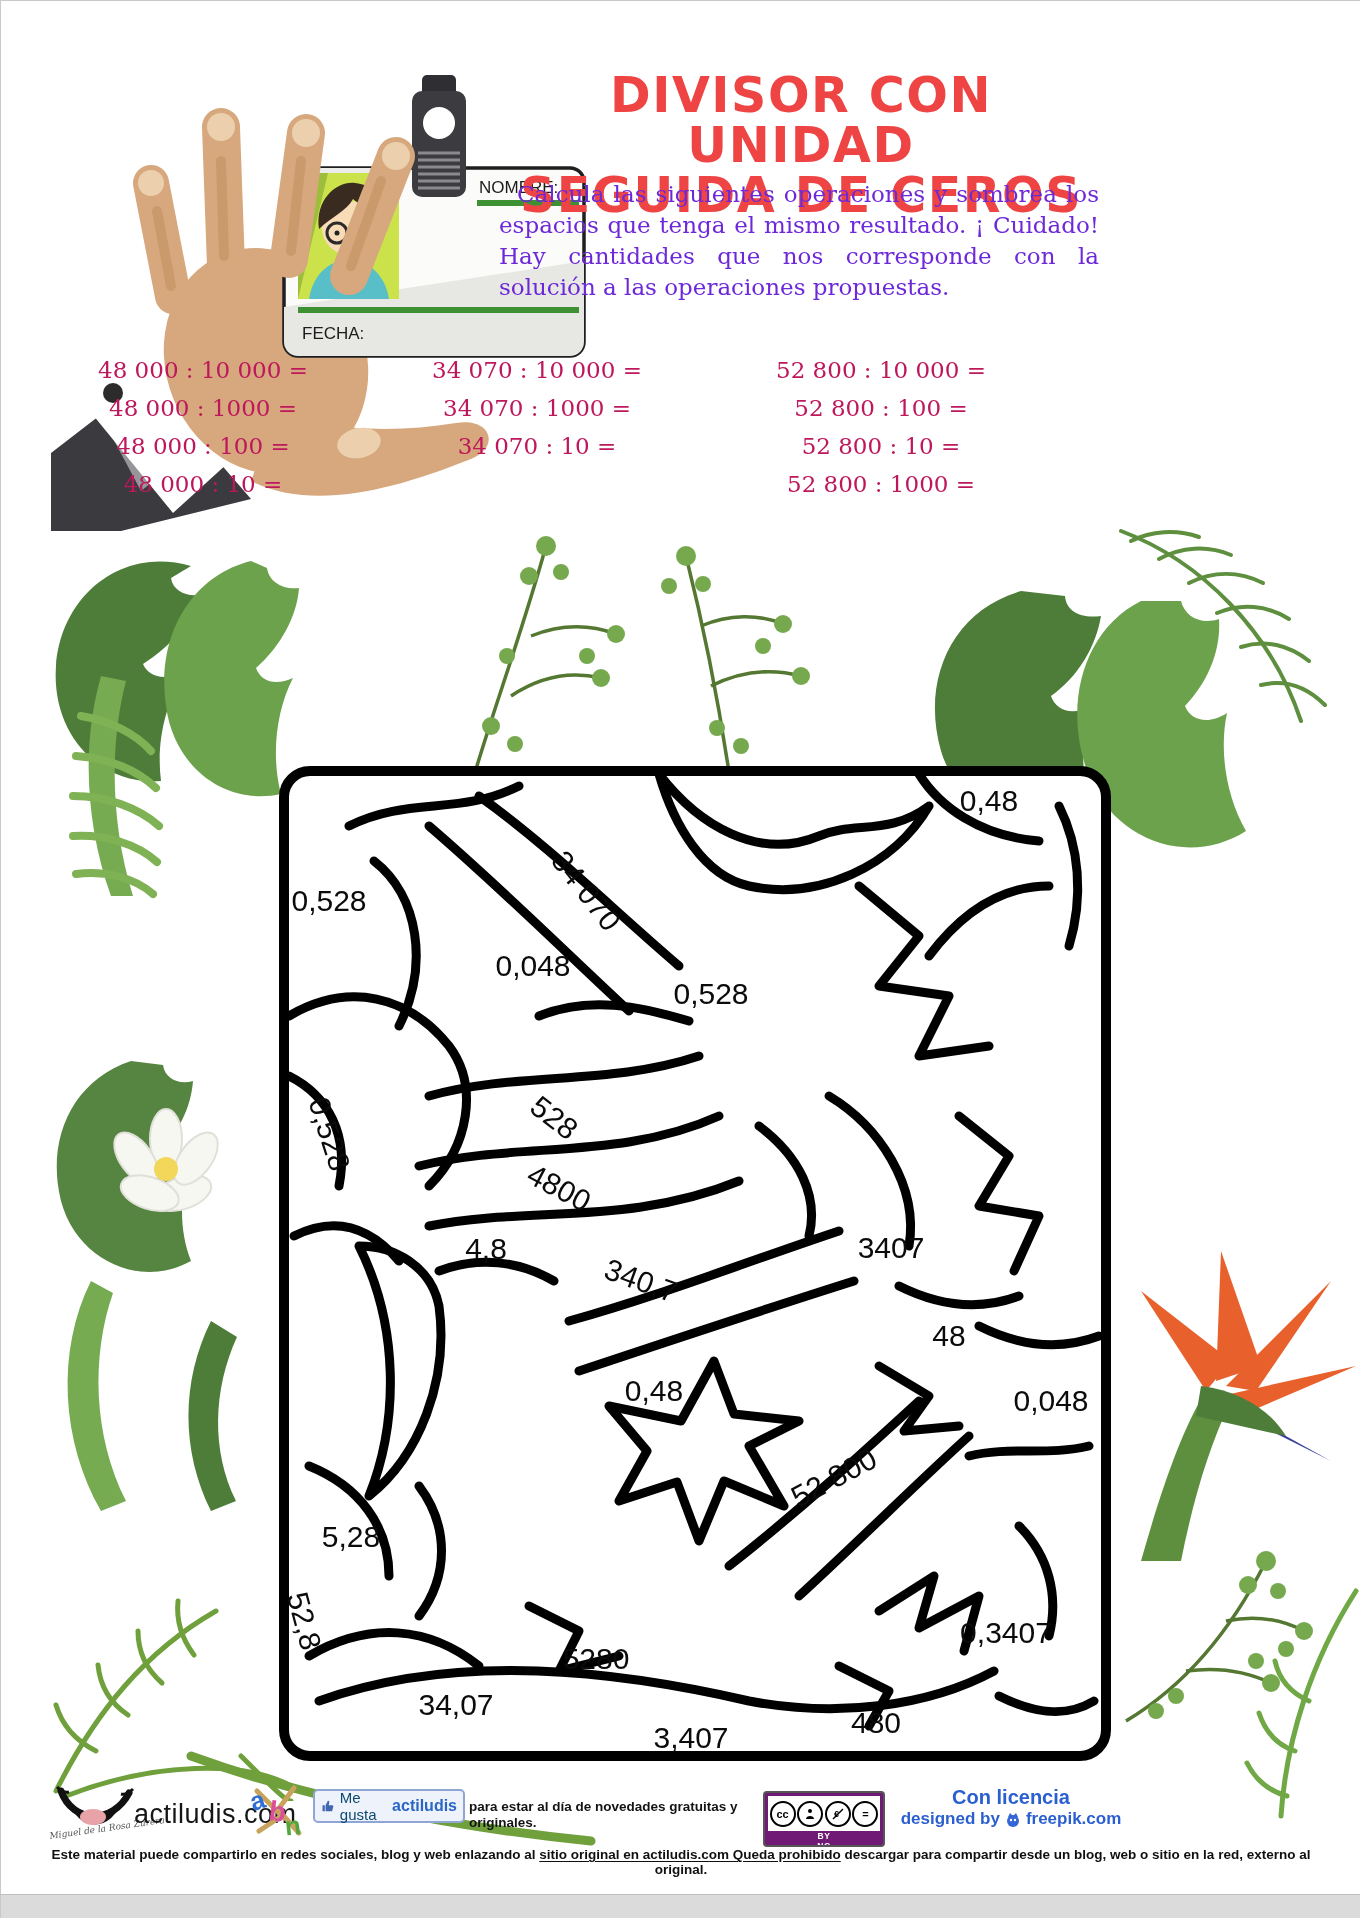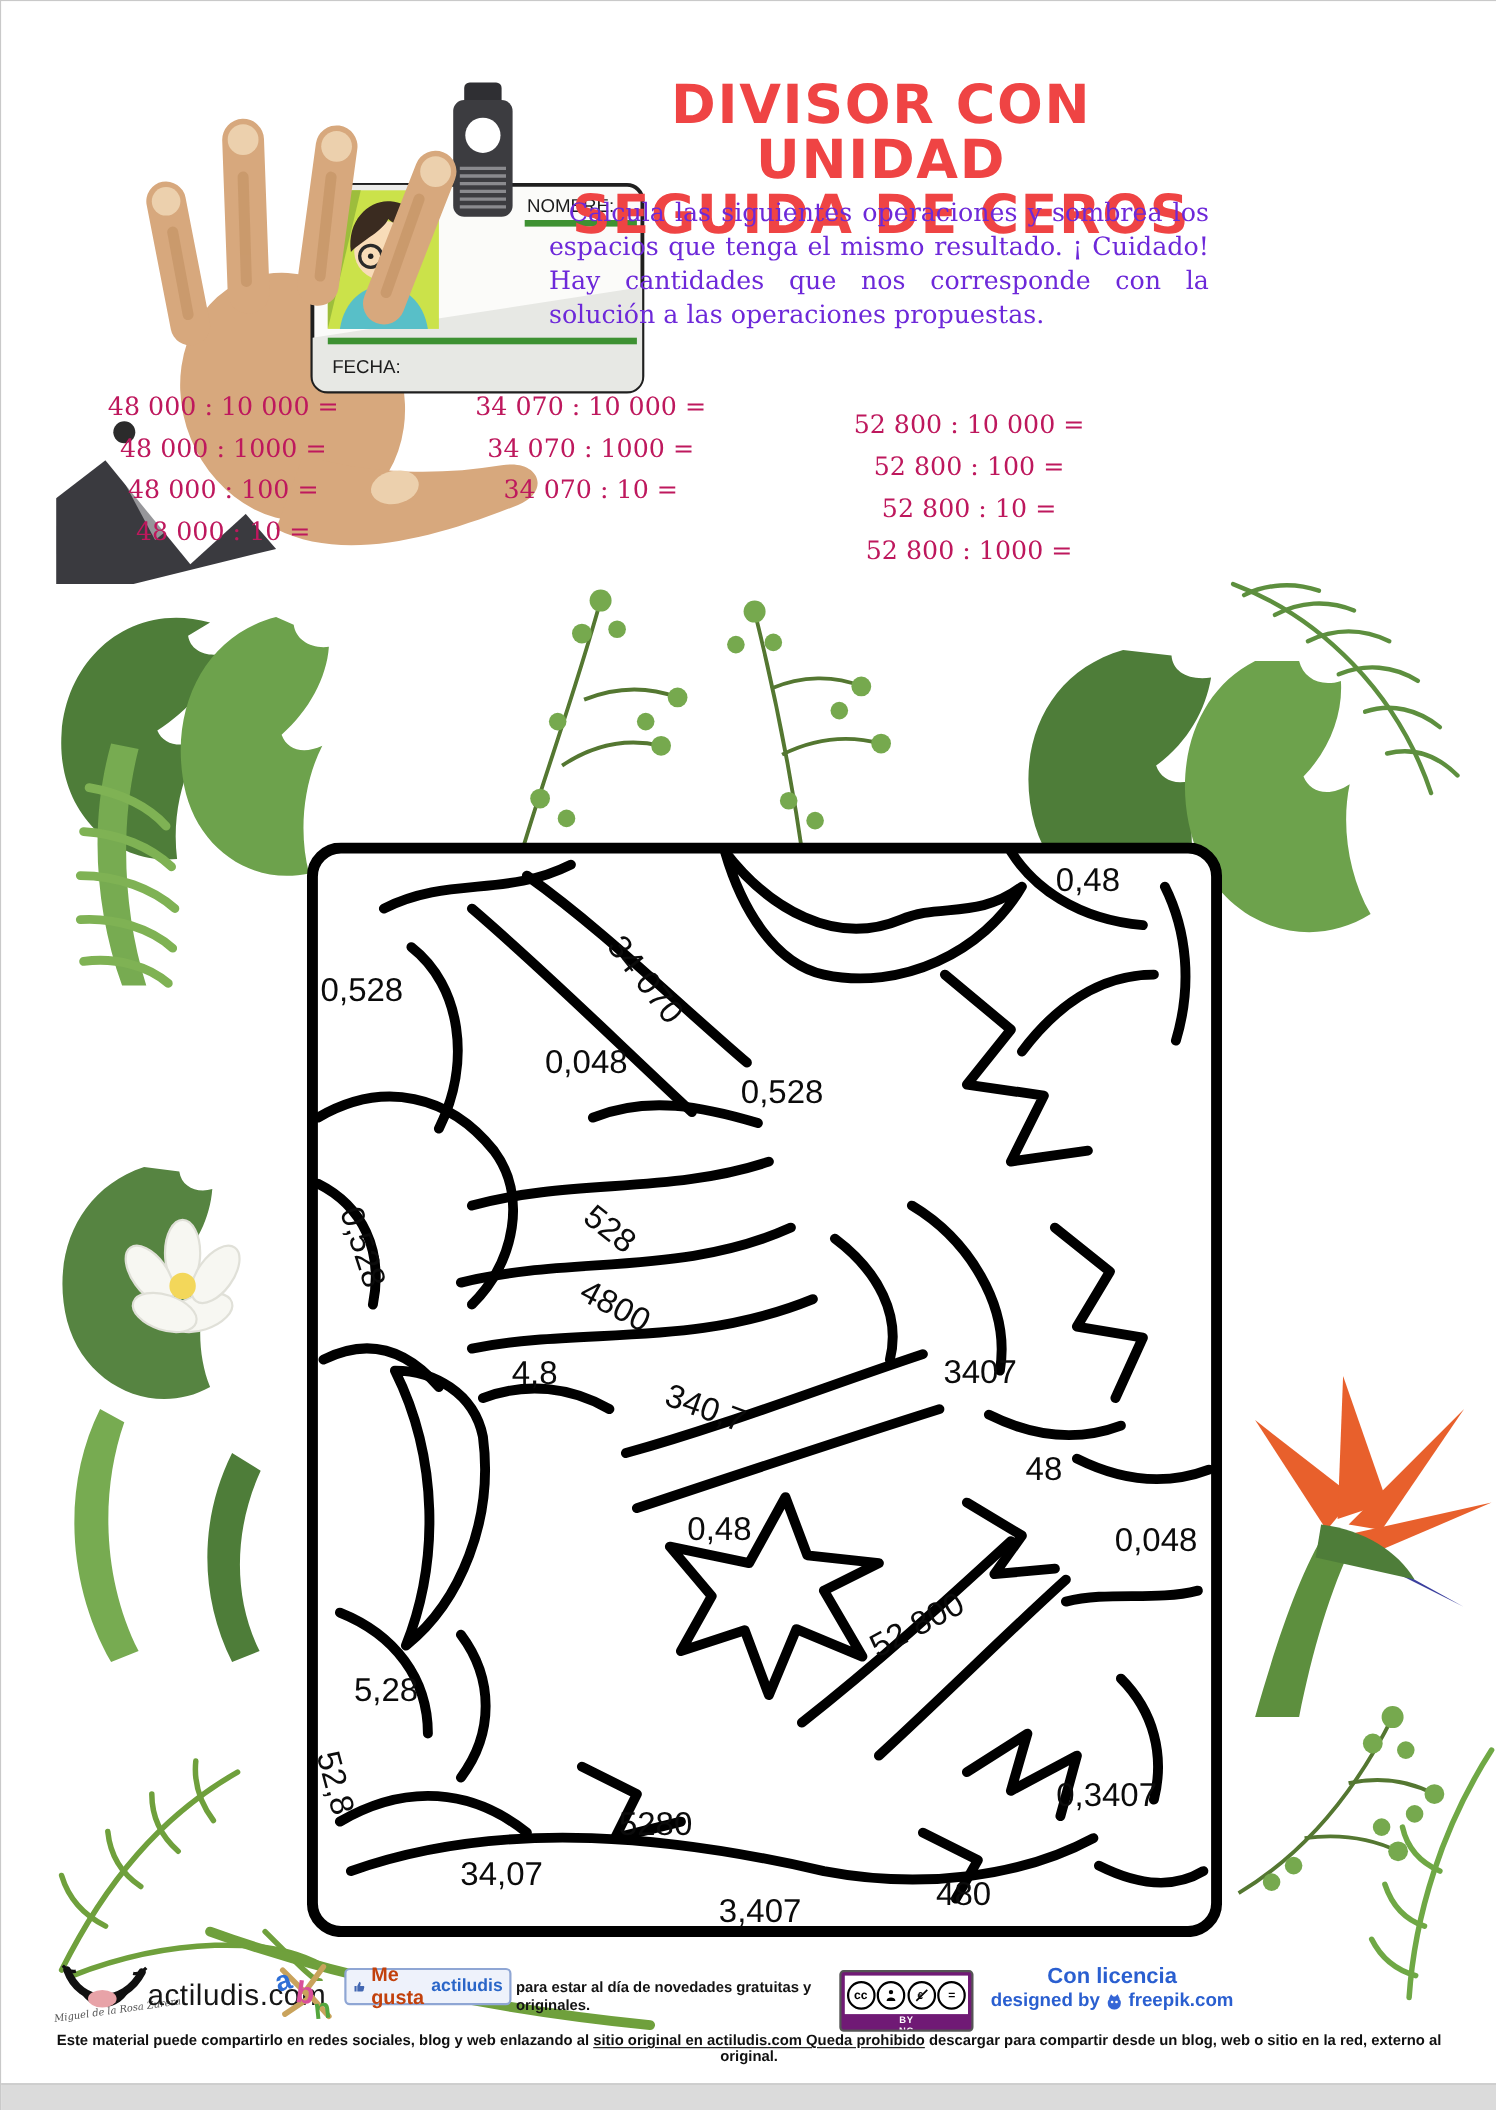--- a/index.html
+++ b/index.html
@@ -12,35 +12,35 @@
   #title{left:500px;top:70px;width:600px;text-align:center;color:#ef4444;
          font-family:"DejaVu Sans",sans-serif;font-weight:800;font-size:49px;
          line-height:50px;letter-spacing:1.5px;}
   #instructions{left:498px;top:178px;width:600px;font-family:"DejaVu Serif",serif;
          font-size:23px;line-height:31px;text-align:justify;color:#6d28d9;text-indent:18px;}
 
   
   .ops-col{top:350px;width:280px;}
   .ops-col div{height:38px;line-height:38px;text-align:center;
          font-family:"DejaVu Serif",serif;font-size:23px;color:#be185d;}
-  #ops-col-0{left:62px;} #ops-col-1{left:396px;} #ops-col-2{left:740px;margin-top:17px;}
+  #ops-col-0{left:62px;} #ops-col-1{left:396px;} #ops-col-2{left:740px;}
 
   
   #puzzle{left:278px;top:765px;width:832px;height:995px;}
   #puzzle svg{position:absolute;left:0;top:0;}
   .pz{position:absolute;transform:translate(-50%,-50%) rotate(var(--rot,0deg));
       font-family:"Liberation Sans",sans-serif;font-size:30px;color:#0b0b0b;white-space:nowrap;}
 
   
   .blue{color:#2a5fd0;}
   #actiludis-name{left:133px;top:1798px;font-size:27px;color:#161616;letter-spacing:.5px;}
   #tagline{left:468px;top:1798px;width:300px;font-size:13.5px;font-weight:bold;color:#131313;line-height:16px;}
   #like-btn{left:312px;top:1788px;width:152px;height:34px;border:2px solid #8fa6d4;border-radius:5px;
       background:#eef2fb;display:flex;align-items:center;gap:5px;padding:0 6px;box-sizing:border-box;}
-  #like-btn .lbl{font-size:18px;color:#c2410c;font-weight:bold;}
+  #like-btn .lbl{font-size:15px;color:#0c4a6e;font-weight:normal;}
   #like-btn .tgt{font-size:16px;color:#2a66c8;font-weight:bold;}
   #cc-badge{left:762px;top:1790px;width:118px;height:52px;background:#701a75;border-radius:4px;
       display:flex;flex-direction:column;overflow:hidden;border:2px solid #555;}
   #cc-badge .row1{flex:1;background:#fff;margin:3px 3px 0 3px;display:flex;align-items:center;justify-content:space-evenly;}
   #cc-badge .circ{width:22px;height:22px;border:2.5px solid #000;border-radius:50%;display:flex;
       align-items:center;justify-content:center;font-weight:bold;font-size:11px;color:#000;}
   #cc-badge .row2{height:14px;display:flex;align-items:center;justify-content:space-evenly;flex-direction:column;}
   #cc-badge .row2 span{color:#fff;font-size:8.5px;font-weight:bold;letter-spacing:.5px;}
   #license{left:880px;top:1785px;width:260px;text-align:center;font-weight:bold;}
   #license .l1{font-size:20px;}

